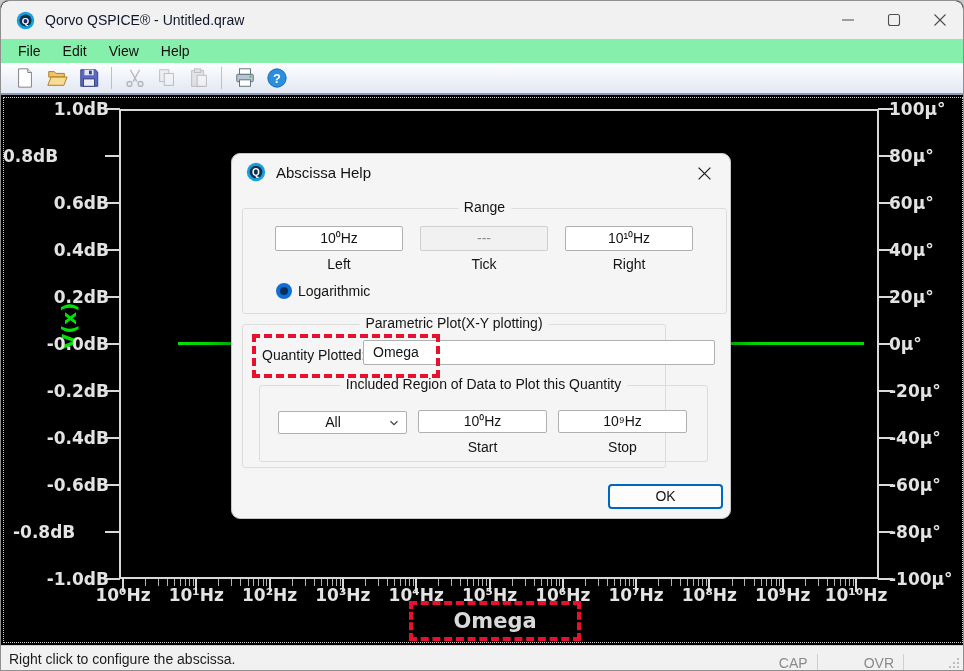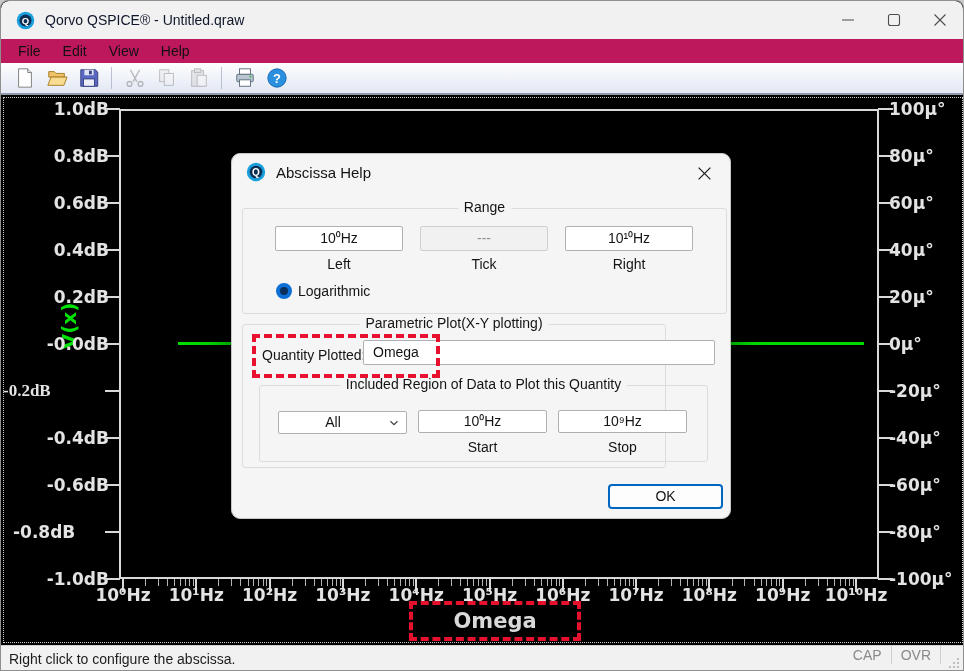--- a/index.html
+++ b/index.html
@@ -11,21 +11,21 @@
   
   .titlebar{position:absolute;top:0;left:0;right:0;height:38px;background:#f1f1f1;
     display:flex;align-items:center;border-radius:8px 8px 0 0;}
   .app-icon{margin-left:15px;width:19px;height:19px;flex:0 0 auto;}
   .title-text{margin-left:10px;font-size:14px;color:#0f172a;white-space:nowrap;}
   .win-controls{margin-left:auto;display:flex;height:100%;}
   .win-btn{width:46px;height:100%;display:flex;align-items:center;justify-content:center;}
   .win-btn svg{width:14px;height:14px;stroke:#4d4d4d;stroke-width:1.1;fill:none;}
 
   
-  .menubar{position:absolute;top:38px;left:0;right:0;height:24px;background:#be185d;
+  .menubar{position:absolute;top:38px;left:0;right:0;height:24px;background:#86efac;
     display:flex;align-items:center;padding-left:6px;}
   .menu-item{padding:2px 11px;font-size:14px;color:#101010;}
 
   
   .toolbar{position:absolute;top:62px;left:0;right:0;height:32px;
     background:linear-gradient(#fdfeff,#e2e7f3);border-bottom:2px solid #8e9aae;
     display:flex;align-items:center;padding-left:10px;gap:5px;}
   .tool-btn{width:27px;height:26px;display:flex;align-items:center;justify-content:center;}
   .tool-btn svg{width:22px;height:22px;}
   .tool-btn.disabled{opacity:.45;filter:grayscale(1);}
@@ -76,21 +76,21 @@
   .combo svg{width:14px;height:14px;margin-right:5px;stroke:#444;fill:none;stroke-width:1.4;}
   .qlabel{position:absolute;left:30px;top:192px;height:18px;line-height:18px;}
   .qinput{position:absolute;left:131px;top:186px;width:352px;height:25px;line-height:23px;
     background:#fff;border:1px solid #b0b0b0;border-radius:2px;padding-left:9px;}
   .hl{position:absolute;border:4px dashed #e8112d;z-index:9;pointer-events:none;}
 
   
   .statusbar{position:absolute;top:644px;left:0;right:0;height:27px;background:#f1f1f1;
     border-top:1px solid #d4d4d4;display:flex;align-items:center;font-size:14px;color:#1c1c1c;
     padding:0 0 0 8px;}
-  .status-right{margin-left:auto;display:flex;align-items:flex-start;color:#8a8a8a;height:100%;}
+  .status-right{margin-left:auto;display:flex;align-items:flex-end;color:#8a8a8a;height:100%;gap:37px;}
   .status-cell{padding:0 9px;height:18px;line-height:18px;border-right:1px solid #cfcfcf;}
   .grip{width:22px;height:100%;display:flex;align-items:flex-end;justify-content:flex-end;padding:0 3px 3px 0;}
 </style>
 </head>
 <body>
 
 <div class="window">
 
   <div class="titlebar">
     <svg class="app-icon" viewBox="0 0 24 24">
@@ -190,41 +190,41 @@
       <span>V(x)</span>
     </div>
     <div class="omega-box">
       <span class="omega-text">Omega</span>
     </div>
   <div class="frame" style="left: 118px; top: 14px; width: 760px; height: 470px;"></div>
       <div class="axlab" style="left: 2px; top: 4px; width: 106px; text-align: right;">1.0dB</div>
       <div class="tick" style="left: 104px; top: 13px; width: 15px; height: 2px;"></div>
       <div class="axlab" style="left: 888px; top: 4px; width: 72px;">100µ°</div>
       <div class="tick" style="left: 877px; top: 13px; width: 15px; height: 2px;"></div>
-      <div class="axlab" style="left: 2px; top: 51px; width: 106px; text-align: right;">0.8dB</div>
+      <div class="axlab" style="left: 2px; top: 51px; width: 106px; text-align: left;">0.8dB</div>
       <div class="tick" style="left: 104px; top: 60px; width: 15px; height: 2px;"></div>
       <div class="axlab" style="left: 888px; top: 51px; width: 72px;">80µ°</div>
       <div class="tick" style="left: 877px; top: 60px; width: 15px; height: 2px;"></div>
       <div class="axlab" style="left: 2px; top: 98px; width: 106px; text-align: right;">0.6dB</div>
       <div class="tick" style="left: 104px; top: 107px; width: 15px; height: 2px;"></div>
       <div class="axlab" style="left: 888px; top: 98px; width: 72px;">60µ°</div>
       <div class="tick" style="left: 877px; top: 107px; width: 15px; height: 2px;"></div>
       <div class="axlab" style="left: 2px; top: 145px; width: 106px; text-align: right;">0.4dB</div>
       <div class="tick" style="left: 104px; top: 154px; width: 15px; height: 2px;"></div>
       <div class="axlab" style="left: 888px; top: 145px; width: 72px;">40µ°</div>
       <div class="tick" style="left: 877px; top: 154px; width: 15px; height: 2px;"></div>
       <div class="axlab" style="left: 2px; top: 192px; width: 106px; text-align: right;">0.2dB</div>
       <div class="tick" style="left: 104px; top: 201px; width: 15px; height: 2px;"></div>
       <div class="axlab" style="left: 888px; top: 192px; width: 72px;">20µ°</div>
       <div class="tick" style="left: 877px; top: 201px; width: 15px; height: 2px;"></div>
       <div class="axlab" style="left: 2px; top: 239px; width: 106px; text-align: right;">-0.0dB</div>
       <div class="tick" style="left: 104px; top: 248px; width: 15px; height: 2px;"></div>
       <div class="axlab" style="left: 888px; top: 239px; width: 72px;">0µ°</div>
       <div class="tick" style="left: 877px; top: 248px; width: 15px; height: 2px;"></div>
-      <div class="axlab" style="left: 2px; top: 286px; width: 106px; text-align: left; font-family: Liberation Serif, serif;">-0.2dB</div>
+      <div class="axlab" style="left: 2px; top: 286px; width: 106px; text-align: right;">-0.2dB</div>
       <div class="tick" style="left: 104px; top: 295px; width: 15px; height: 2px;"></div>
       <div class="axlab" style="left: 888px; top: 286px; width: 72px;">-20µ°</div>
       <div class="tick" style="left: 877px; top: 295px; width: 15px; height: 2px;"></div>
       <div class="axlab" style="left: 2px; top: 333px; width: 106px; text-align: right;">-0.4dB</div>
       <div class="tick" style="left: 104px; top: 342px; width: 15px; height: 2px;"></div>
       <div class="axlab" style="left: 888px; top: 333px; width: 72px;">-40µ°</div>
       <div class="tick" style="left: 877px; top: 342px; width: 15px; height: 2px;"></div>
       <div class="axlab" style="left: 2px; top: 380px; width: 106px; text-align: right;">-0.6dB</div>
       <div class="tick" style="left: 104px; top: 389px; width: 15px; height: 2px;"></div>
       <div class="axlab" style="left: 888px; top: 380px; width: 72px;">-60µ°</div>

